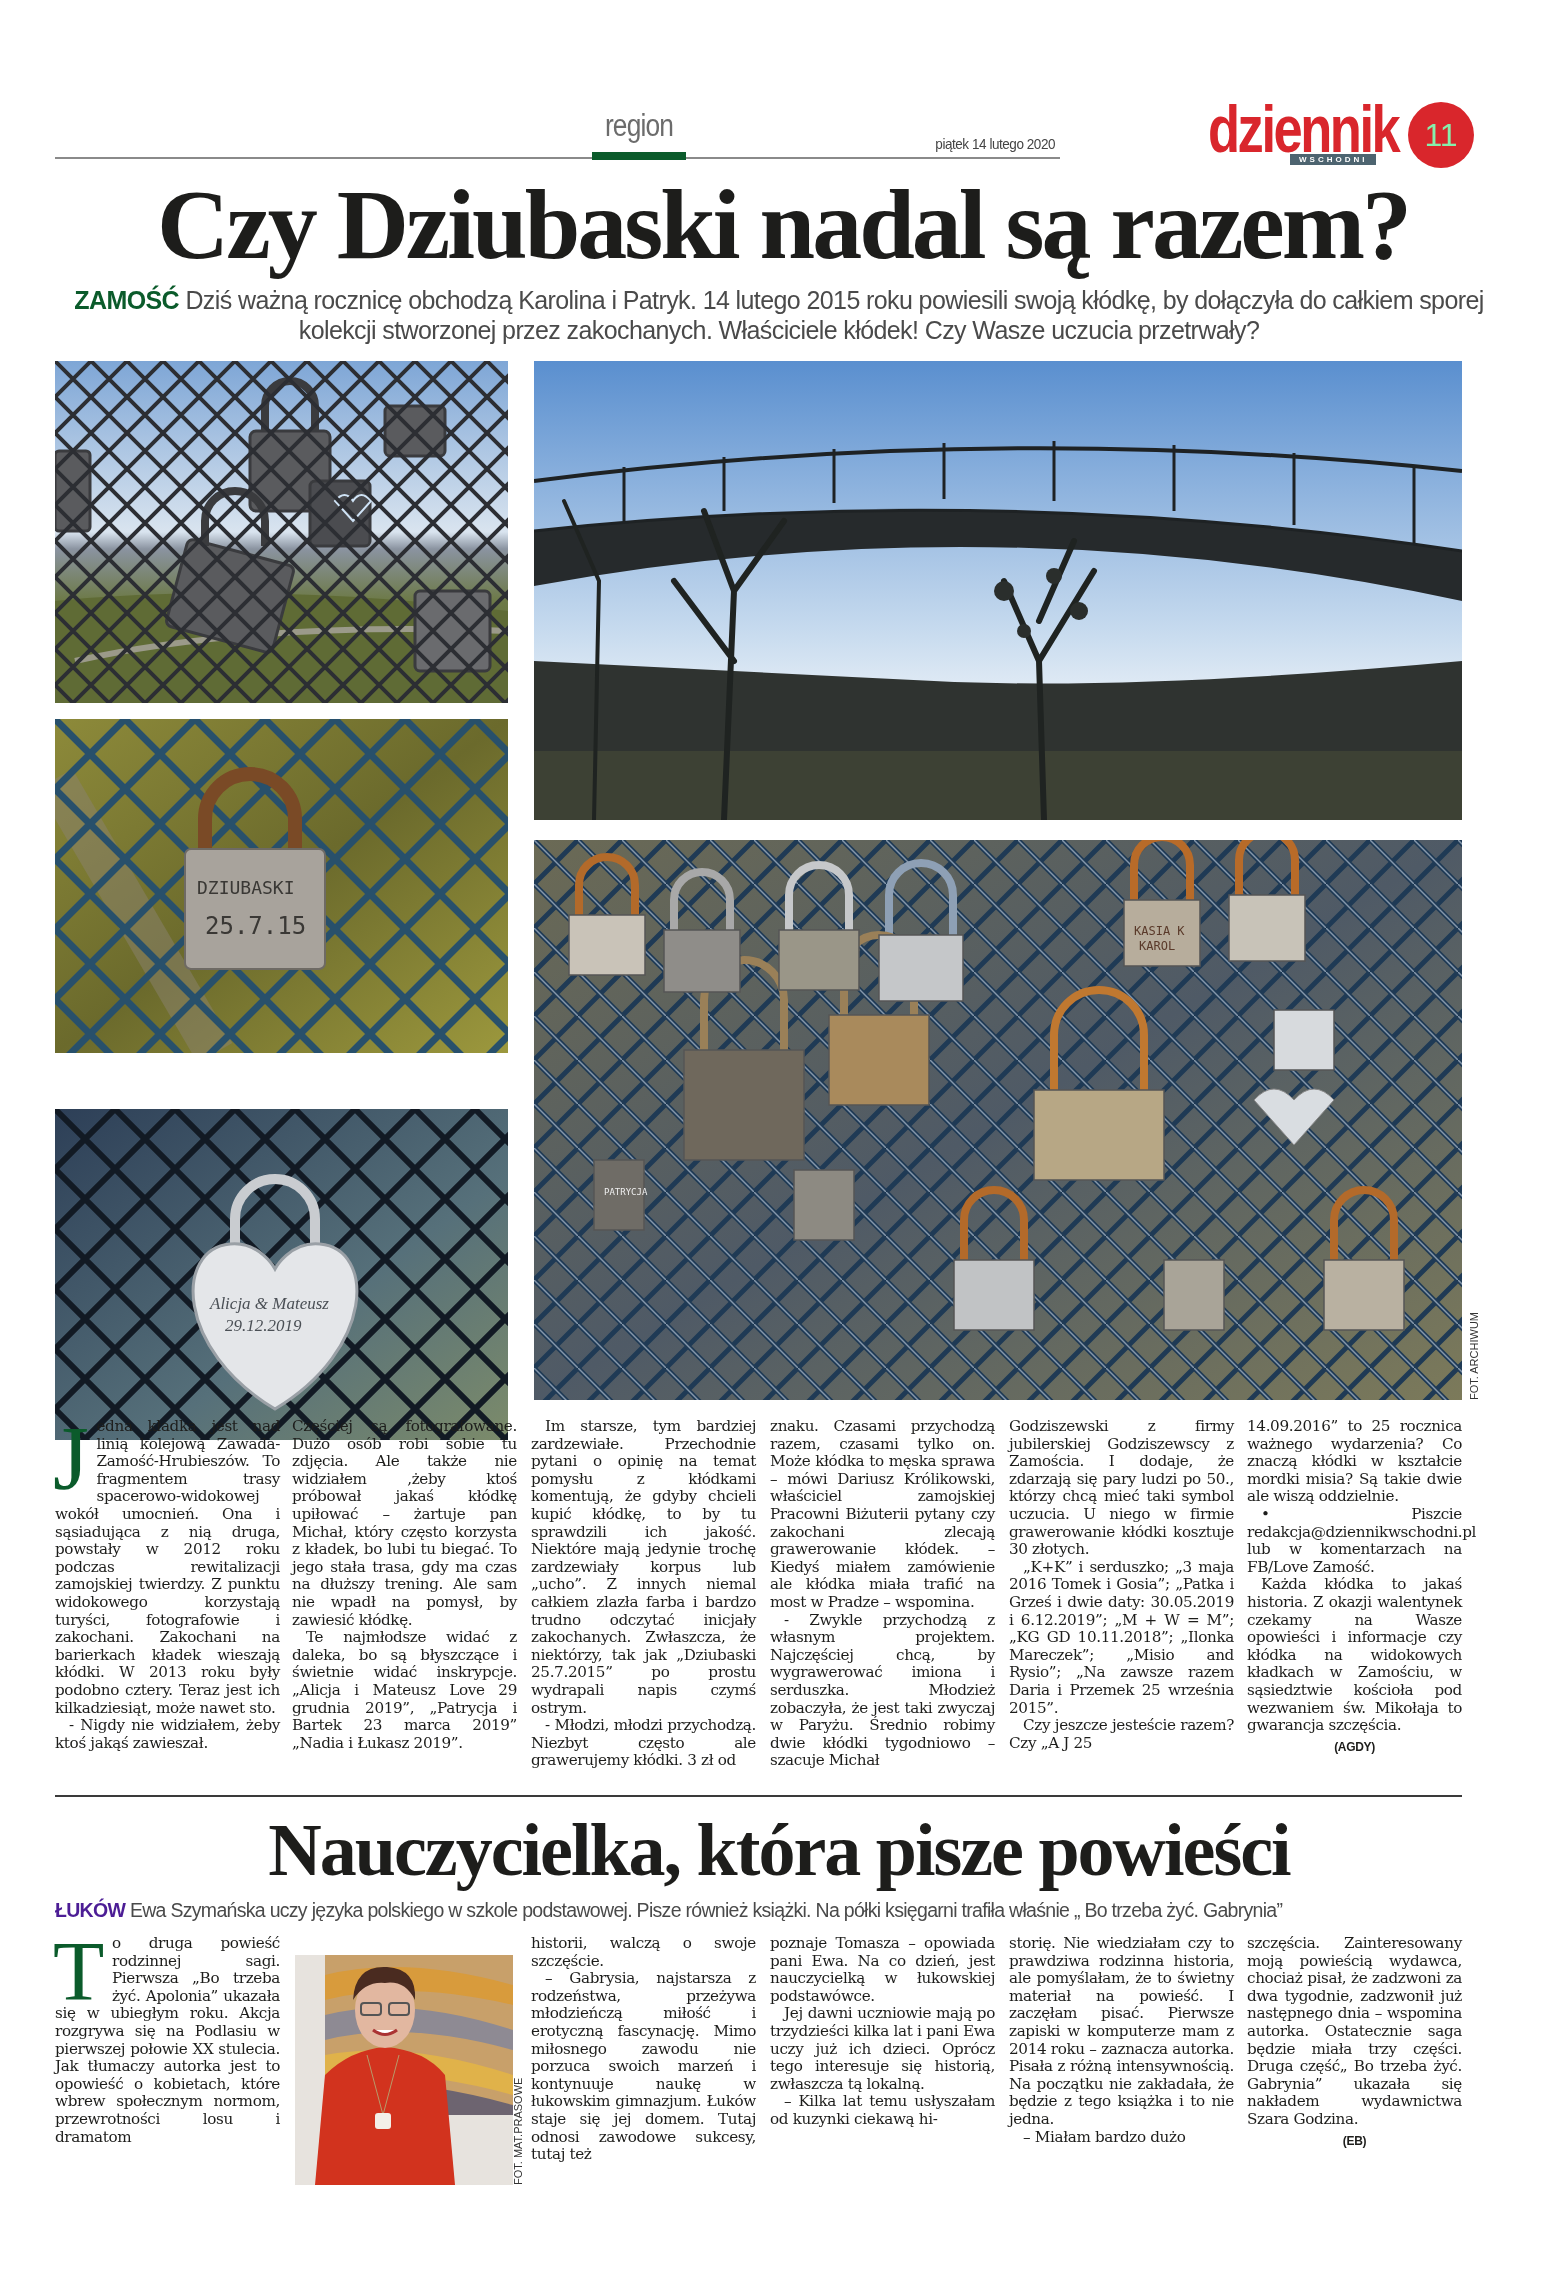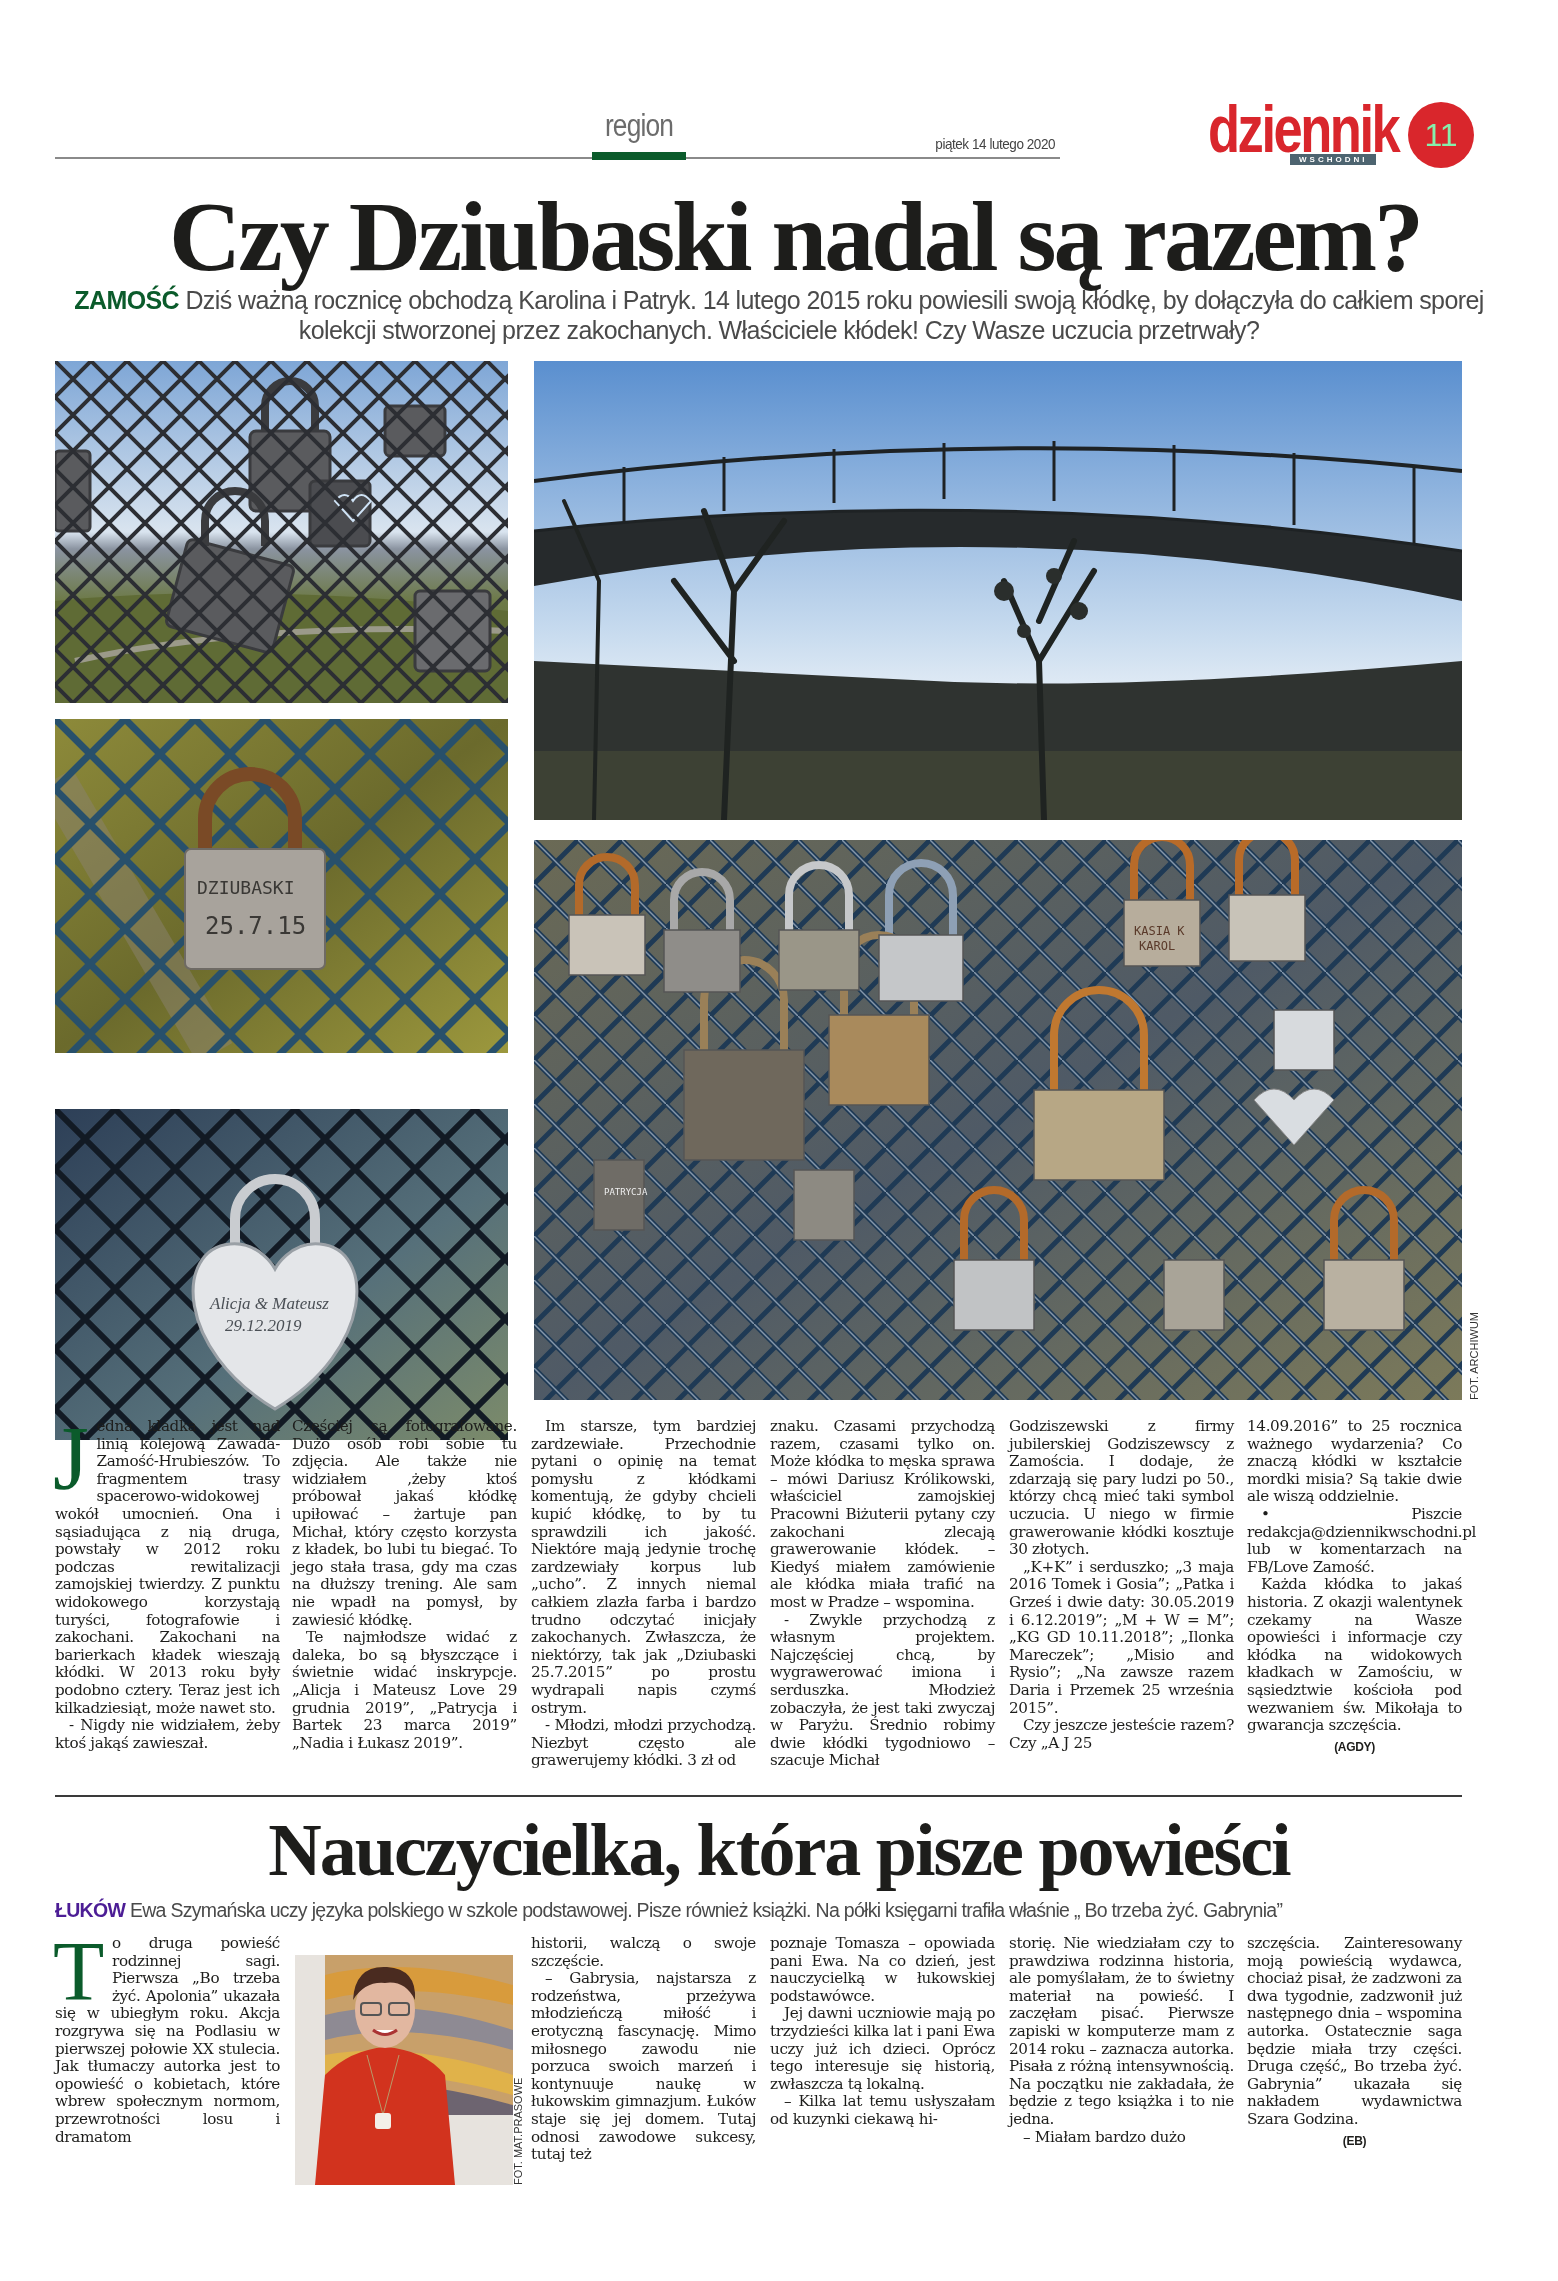--- a/index.html
+++ b/index.html
@@ -35,21 +35,21 @@
 <div class="abs hdr-line"></div>
 <div class="abs section-label">region</div>
 <div class="abs section-bar"></div>
 <div class="abs date">piątek 14 lutego 2020</div>
 <div class="abs logo">
   <span class="logo-text">dziennik</span>
   <span class="logo-sub">WSCHODNI</span>
 </div>
 <div class="abs page-num">11</div>
 
-<h1 class="abs headline" style="margin:16px">Czy Dziubaski nadal są razem?</h1>
+<h1 class="abs headline" style="margin:4px">Czy Dziubaski nadal są razem?</h1>
 <div class="abs deck"><b>ZAMOŚĆ</b> <span>Dziś ważną rocznicę obchodzą Karolina i Patryk. 14 lutego 2015 roku powiesili swoją kłódkę, by dołączyła do całkiem sporej kolekcji stworzonej przez zakochanych. Właściciele kłódek! Czy Wasze uczucia przetrwały?</span></div>
 
 <div class="abs photo" style="left:55px;top:361px;width:453px;height:342px">
   <svg viewBox="0 0 453 342" preserveAspectRatio="none">
     <defs>
       <linearGradient id="sky1" x1="0" y1="0" x2="0" y2="1">
           <stop offset="0" stop-color="#7ea6d6"></stop>
           <stop offset=".5" stop-color="#d9e4ef"></stop>
           <stop offset=".55" stop-color="#8a93a0"></stop>
           <stop offset=".7" stop-color="#6d7a48"></stop>

